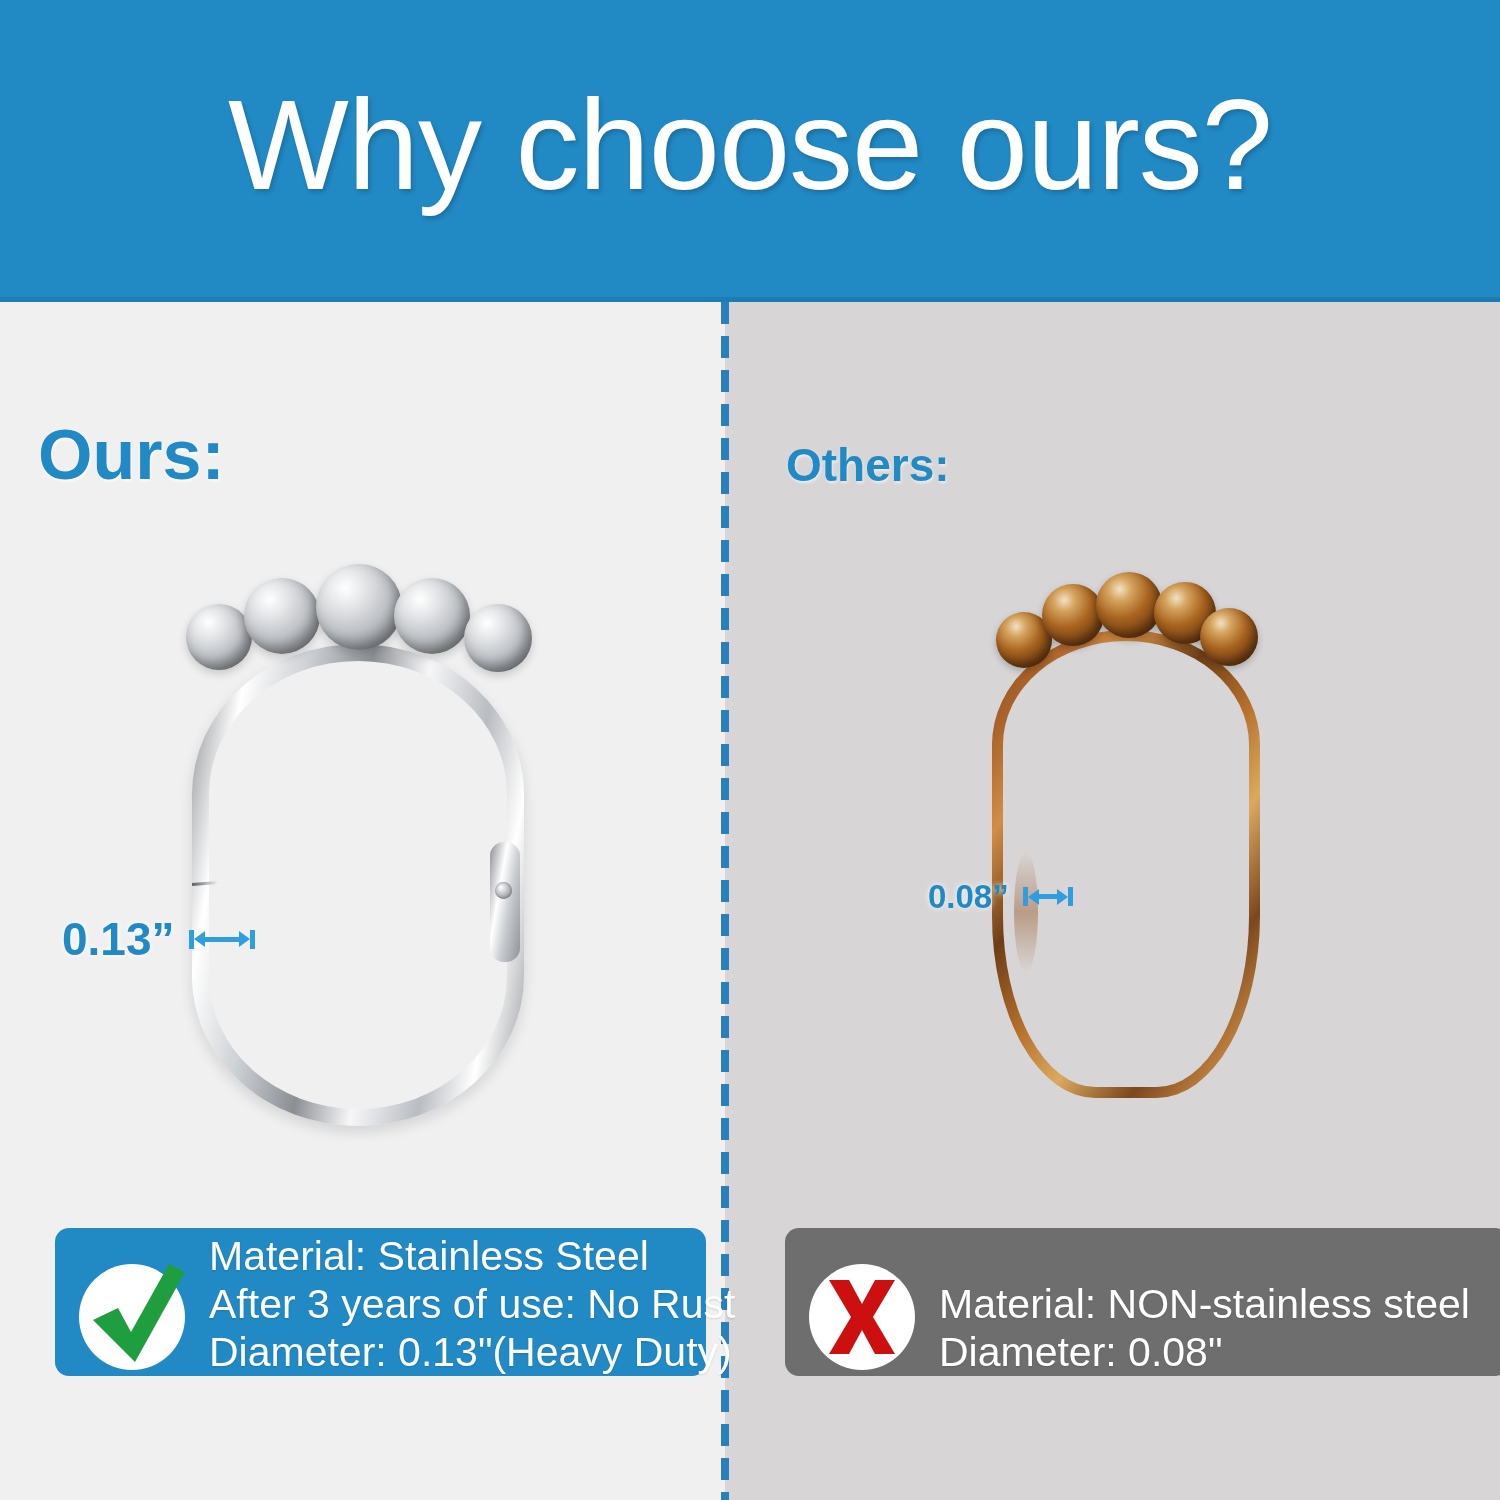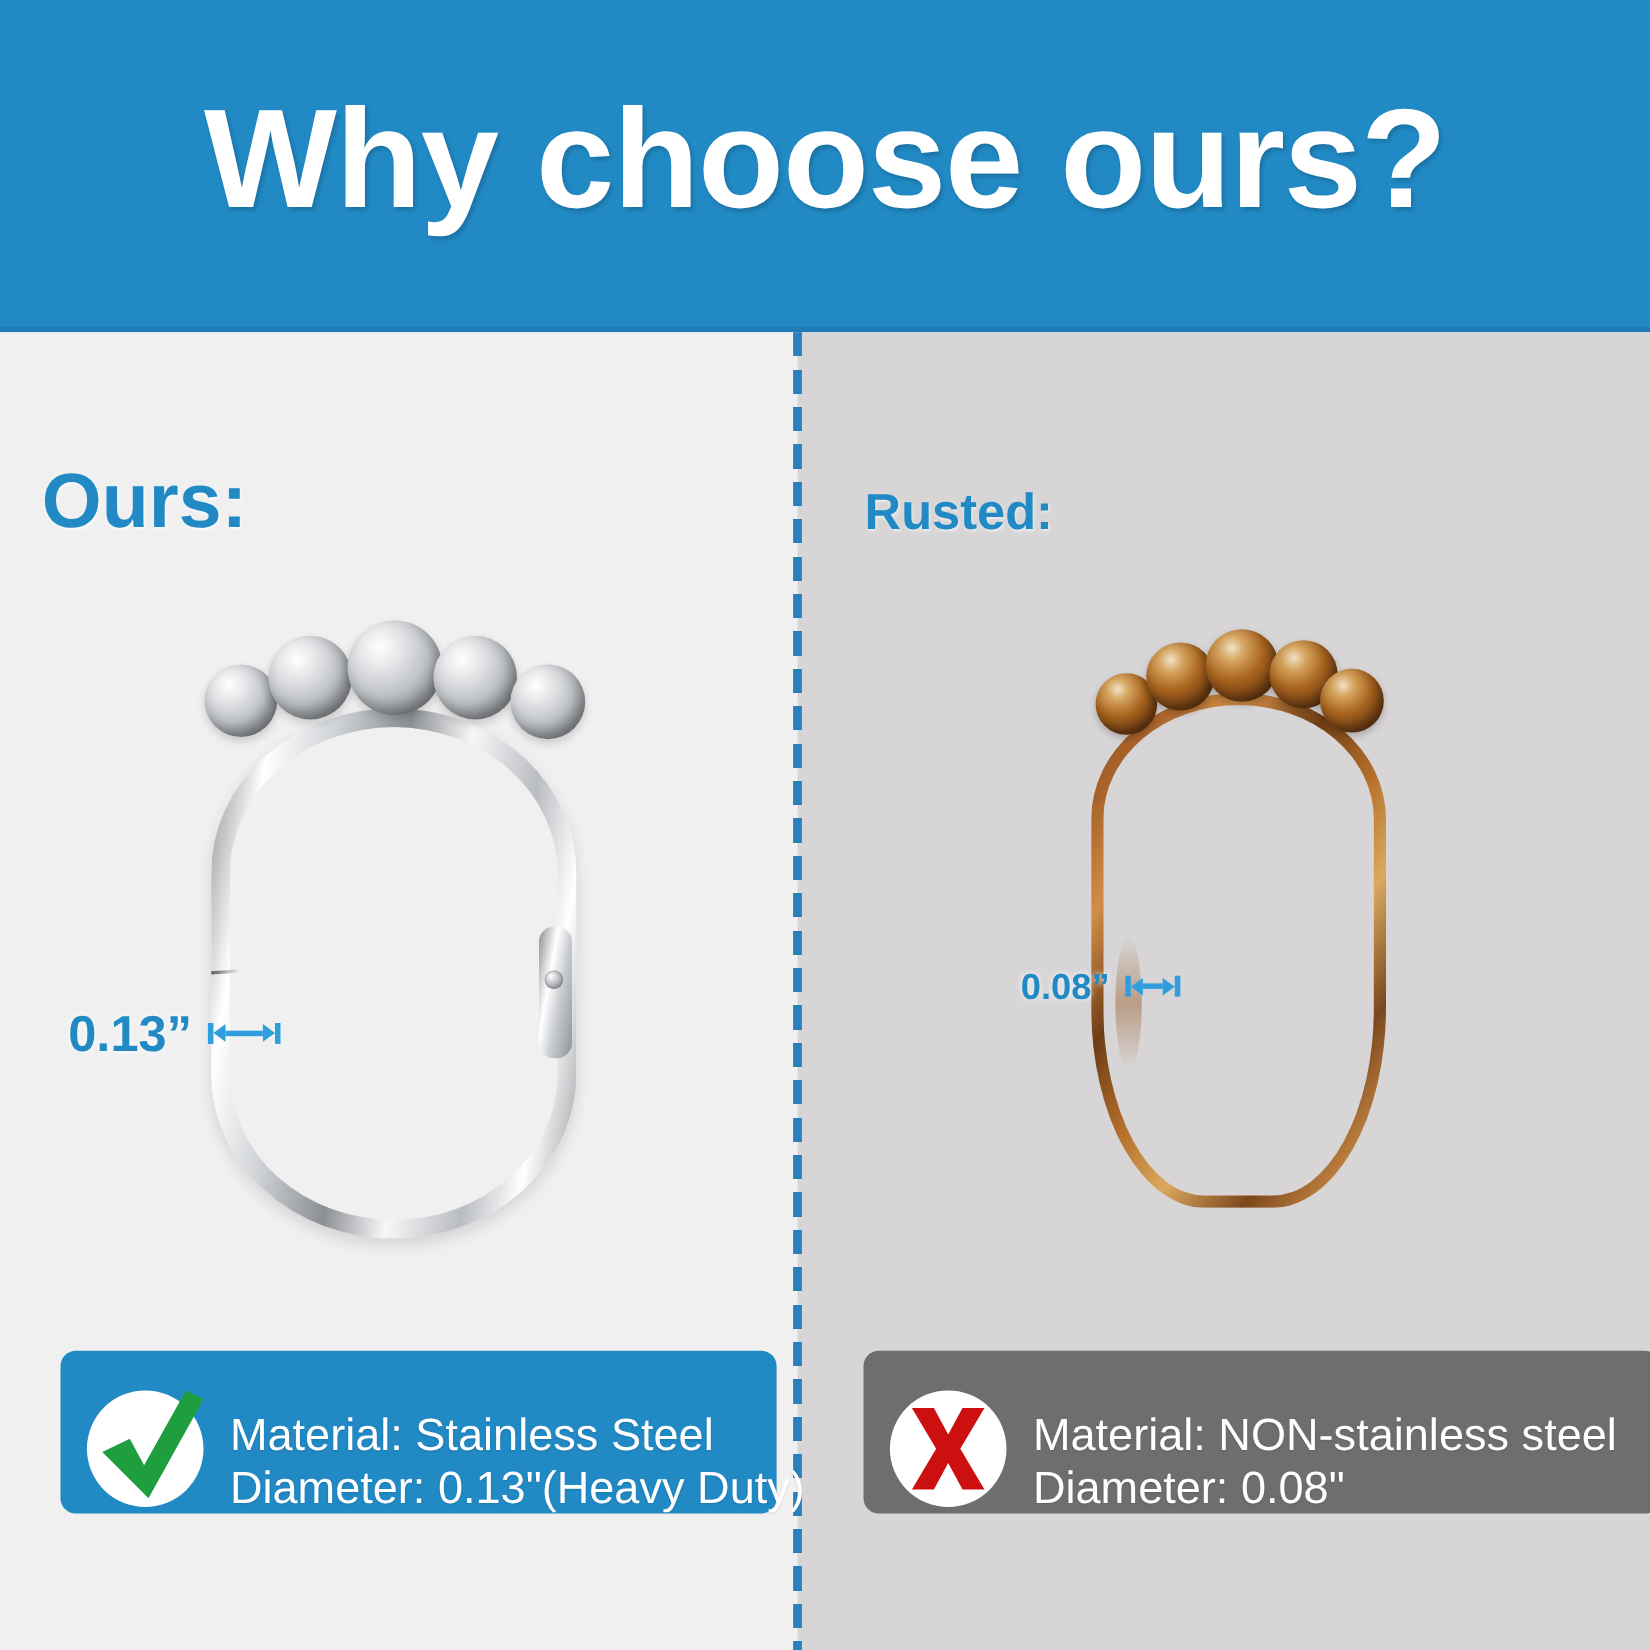--- a/index.html
+++ b/index.html
@@ -14,21 +14,21 @@
   
   .header{
     position:absolute; left:0; top:0; width:1500px; height:302px;
     background:#2189c4;
     border-bottom:5px solid #1d7cb3;
     display:flex; align-items:center; justify-content:center;
   }
   .header-title{
     color:#ffffff;
     font-size:128px;
-    font-weight:700;
+    font-weight:400;
     letter-spacing:-1px;
     line-height:1;
     text-shadow:2px 3px 4px rgba(0,0,0,0.18);
     white-space:nowrap;
     transform:translateY(-4px);
   }
 
   
   .panel-left{
     position:absolute; left:0; top:302px; width:725px; height:1198px;
@@ -195,21 +195,21 @@
   <div class="header-title">Why choose ours?</div>
 </div>
 
 <div class="panel-left"></div>
 
 <div class="panel-right"></div>
 
 <div class="divider"></div>
 
 <div class="label-ours">Ours:</div>
-<div class="label-others">Rusted:</div>
+<div class="label-others">Others:</div>
 
 <div class="product ring-silver">
   <div class="body"></div>
   <div class="seam"></div>
   <div class="clasp"></div>
   <div class="clasp-dot"></div>
   <div class="bead b1"></div>
   <div class="bead b2"></div>
   <div class="bead b3"></div>
   <div class="bead b4"></div>
@@ -250,20 +250,21 @@
 
 <div class="badge badge-ours">
   <div class="badge-icon">
     <div class="icon-circle"></div>
     <svg class="icon-glyph" viewBox="0 0 118 118">
       <path d="M20 62 L45 50 L58 74 L96 6 L112 14 L62 104 Z" fill="#1f9e3f"></path>
     </svg>
   </div>
   <div class="badge-text">
     <div>Material: Stainless Steel</div>
+    <div>After 3 years of use: No Rust</div>
     <div>Diameter: 0.13"(Heavy Duty)</div>
   </div>
 </div>
 
 <div class="badge badge-others">
   <div class="badge-icon">
     <div class="icon-circle"></div>
     <svg class="icon-glyph" viewBox="0 0 118 118">
       <path d="M26 22 L46 22 L59 46 L72 22 L92 22 L70 59 L92 96 L72 96 L59 72 L46 96 L26 96 L48 59 Z" fill="#cc1010"></path>
     </svg>

